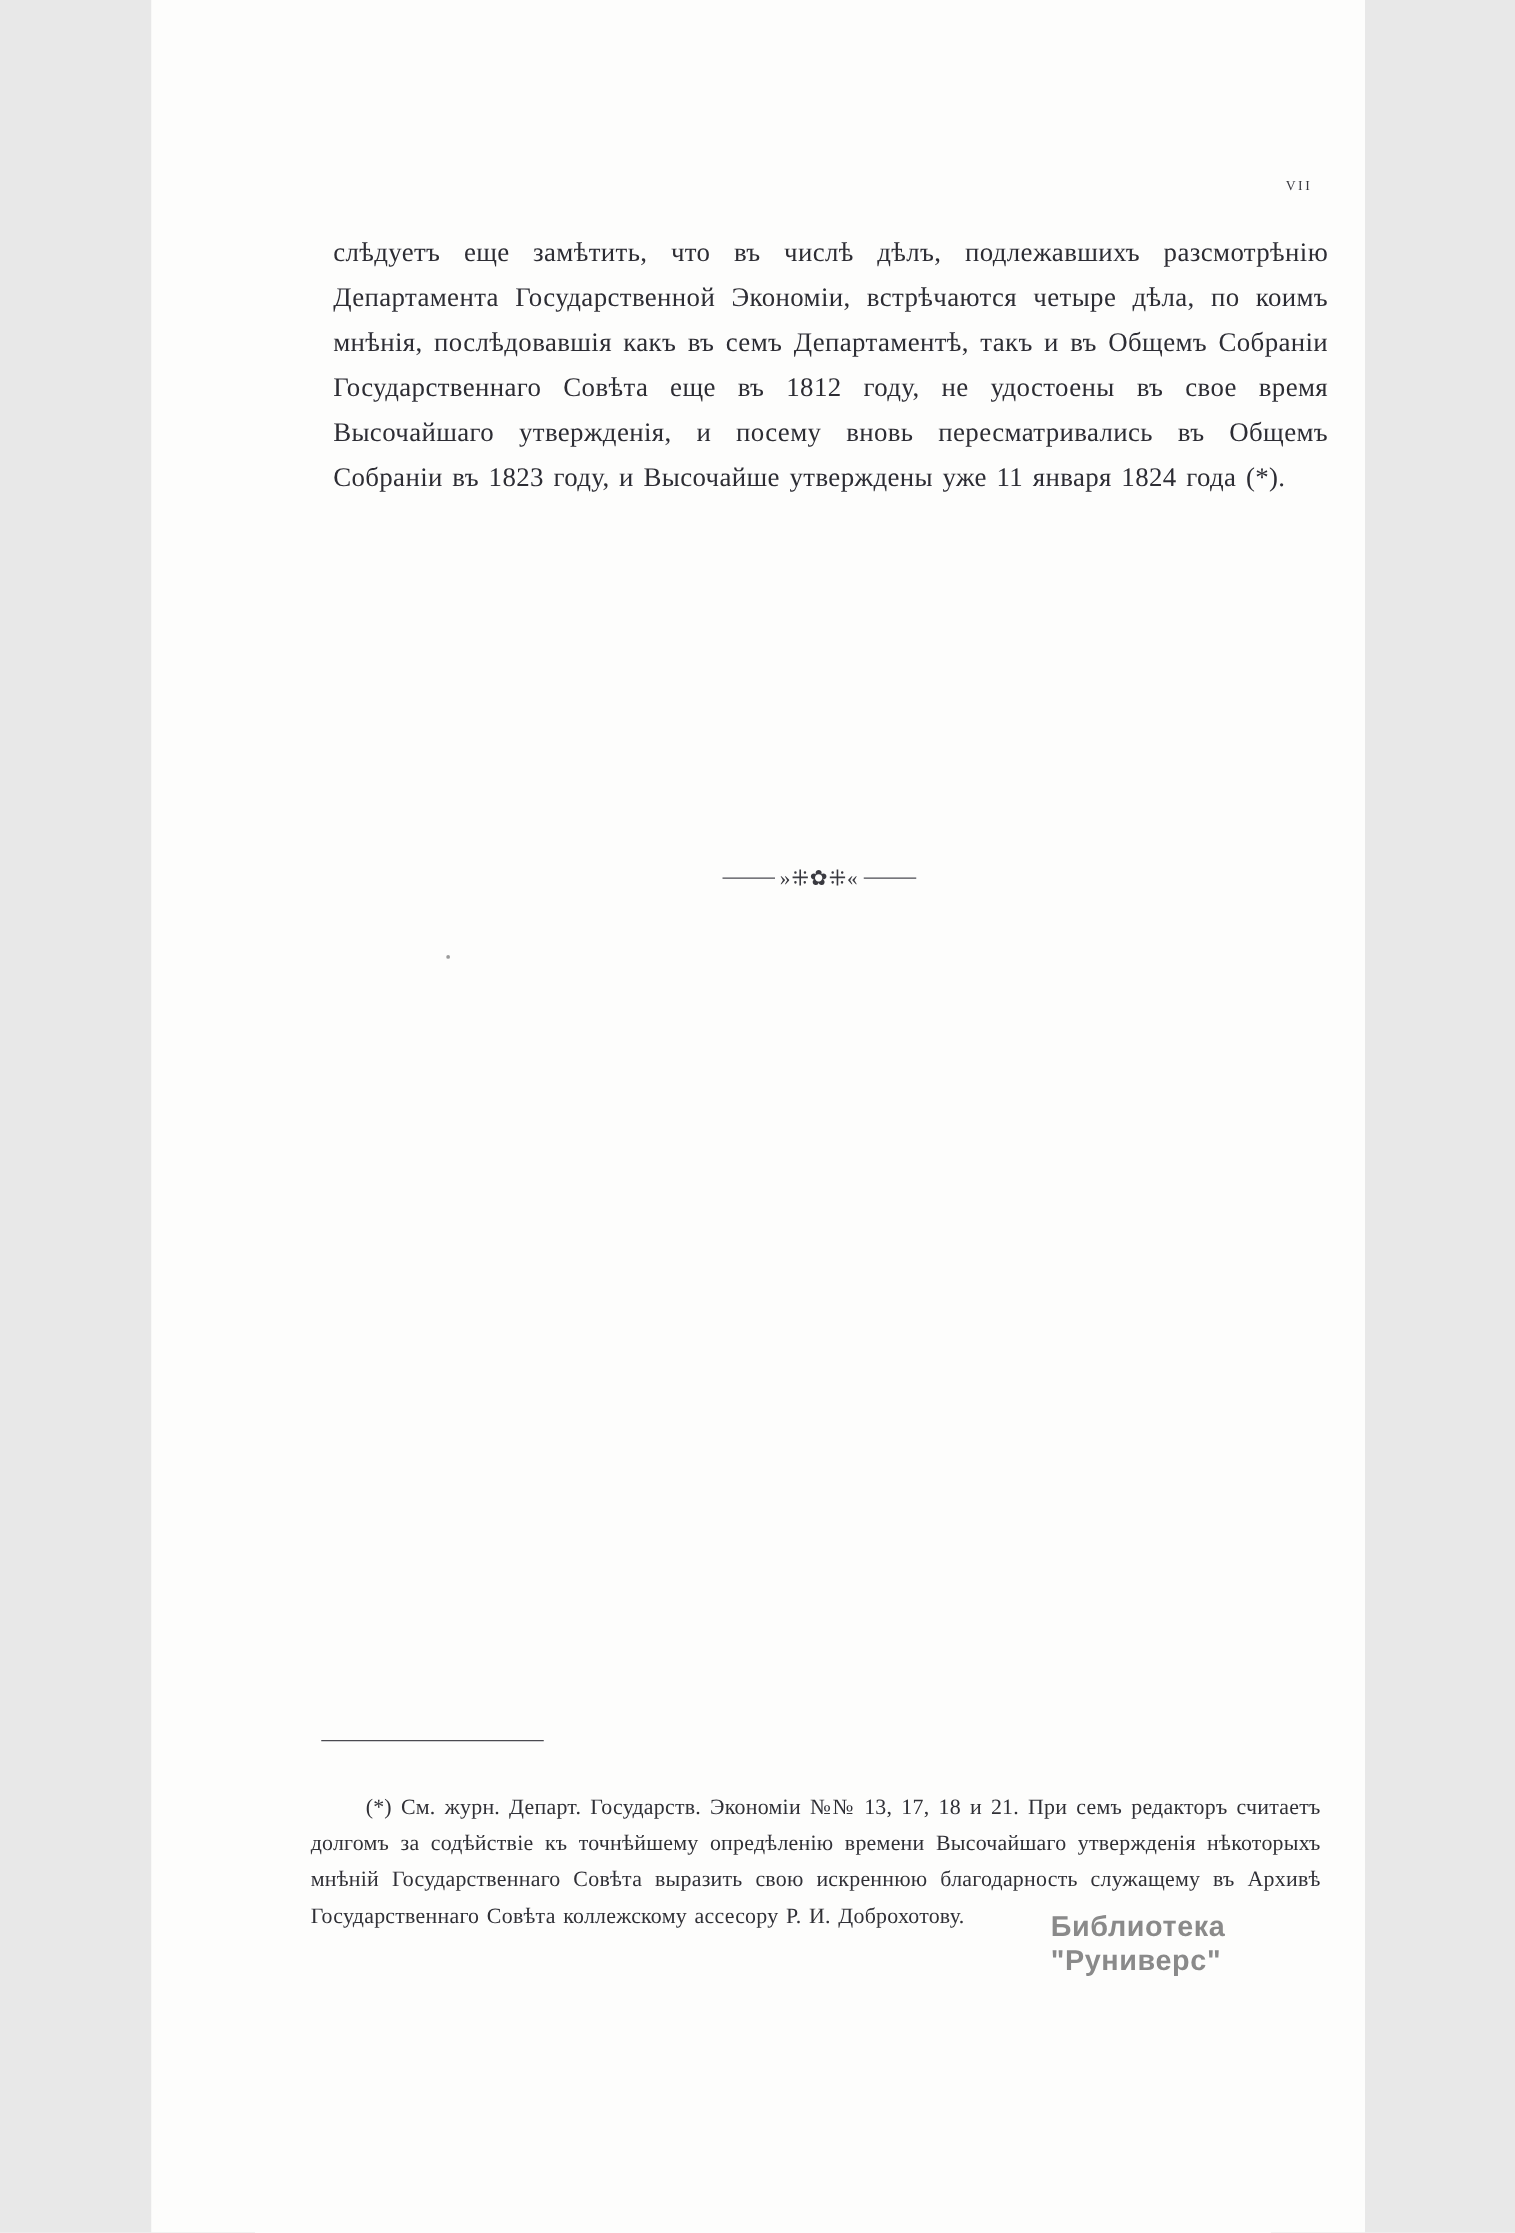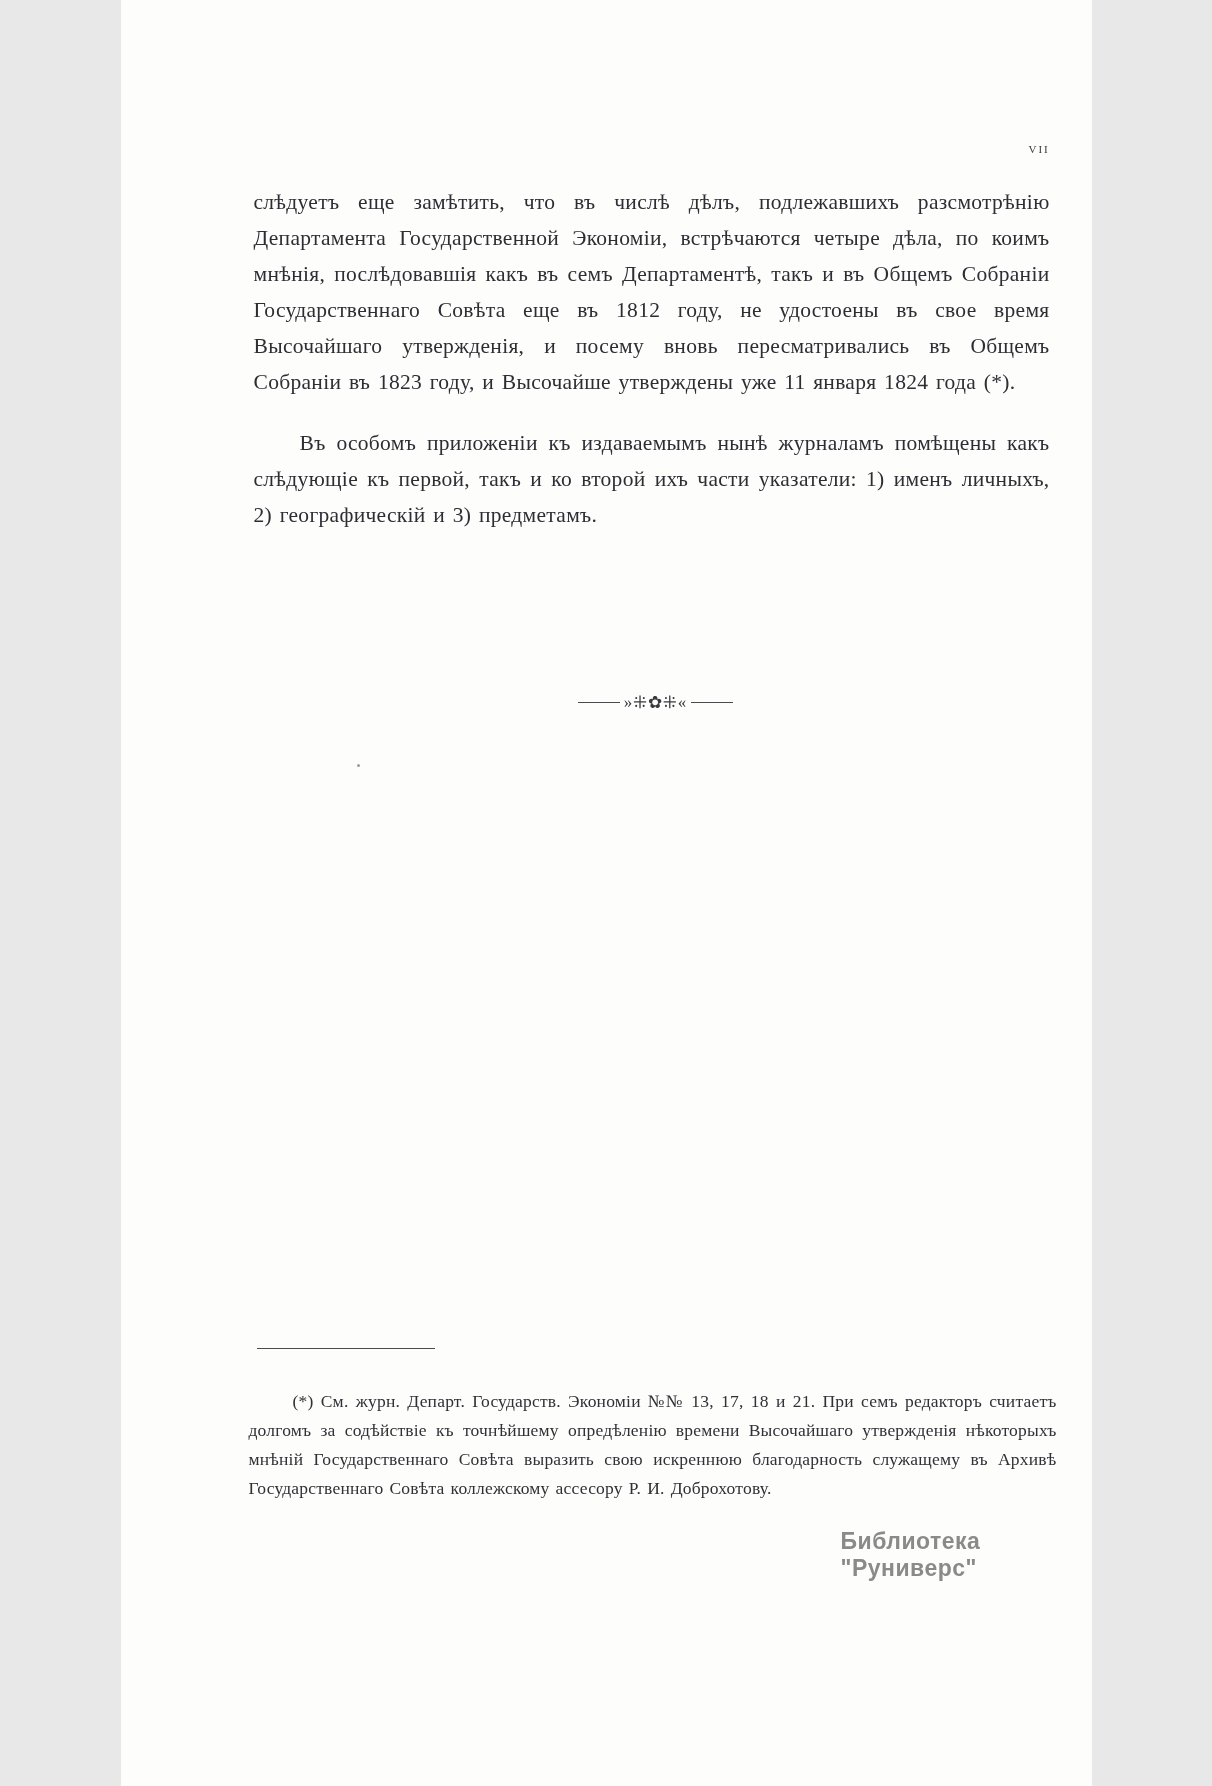--- a/index.html
+++ b/index.html
@@ -21,21 +21,21 @@
     position: absolute;
     top: 140px;
     left: 908px;
     font-size: 15px;
     letter-spacing: 2px;
     font-variant: small-caps;
     color: #3a3a40;
   }
   .text-block {
     position: absolute;
-    left: 133px;
+    left: 146px;
     top: 184px;
     width: 796px;
     font-size: 21.5px;
     line-height: 36px;
     text-align: justify;
     letter-spacing: 0.3px;
     word-spacing: 2px;
   }
   .text-block p {
     margin: 0;
@@ -70,21 +70,21 @@
     left: 236px;
     top: 764px;
     width: 3px;
     height: 3px;
     background: #9a9a9a;
     border-radius: 50%;
   }
   .footnote-area {
     position: absolute;
     left: 128px;
-    top: 1348px;
+    top: 1392px;
     width: 808px;
   }
   .footnote-rule {
     width: 178px;
     height: 0;
     border-top: 1.6px solid #4a4a50;
     margin-left: 8px;
   }
   .footnote-text {
     margin-top: 38px;
@@ -109,21 +109,20 @@
 </style>
 </head>
 <body>
 
 <div class="page">
 
   <div class="page-number">vii</div>
 
   <div class="text-block">
     <p>слѣдуетъ еще замѣтить, что въ числѣ дѣлъ, подлежавшихъ разсмотрѣнію Департамента Государственной Экономіи, встрѣчаются четыре дѣла, по коимъ мнѣнія, послѣдовавшія какъ въ семъ Департаментѣ, такъ и въ Общемъ Собраніи Государственнаго Совѣта еще въ 1812 году, не удостоены въ свое время Высочайшаго утвержденія, и посему вновь пересматривались въ Общемъ Собраніи въ 1823 году, и Высочайше утверждены уже 11 января 1824 года (*).</p>
-    <p class="indented">Въ особомъ приложеніи къ издаваемымъ нынѣ журналамъ помѣщены какъ слѣдующіе къ первой, такъ и ко второй ихъ части указатели: 1) именъ личныхъ, 2) географическій и 3) предметамъ.</p>
   </div>
 
   <div class="ornament">
     <span class="rule"></span>
     <span class="glyphs">»⁜✿⁜«</span>
     <span class="rule"></span>
   </div>
 
   <div class="speck"></div>
 

